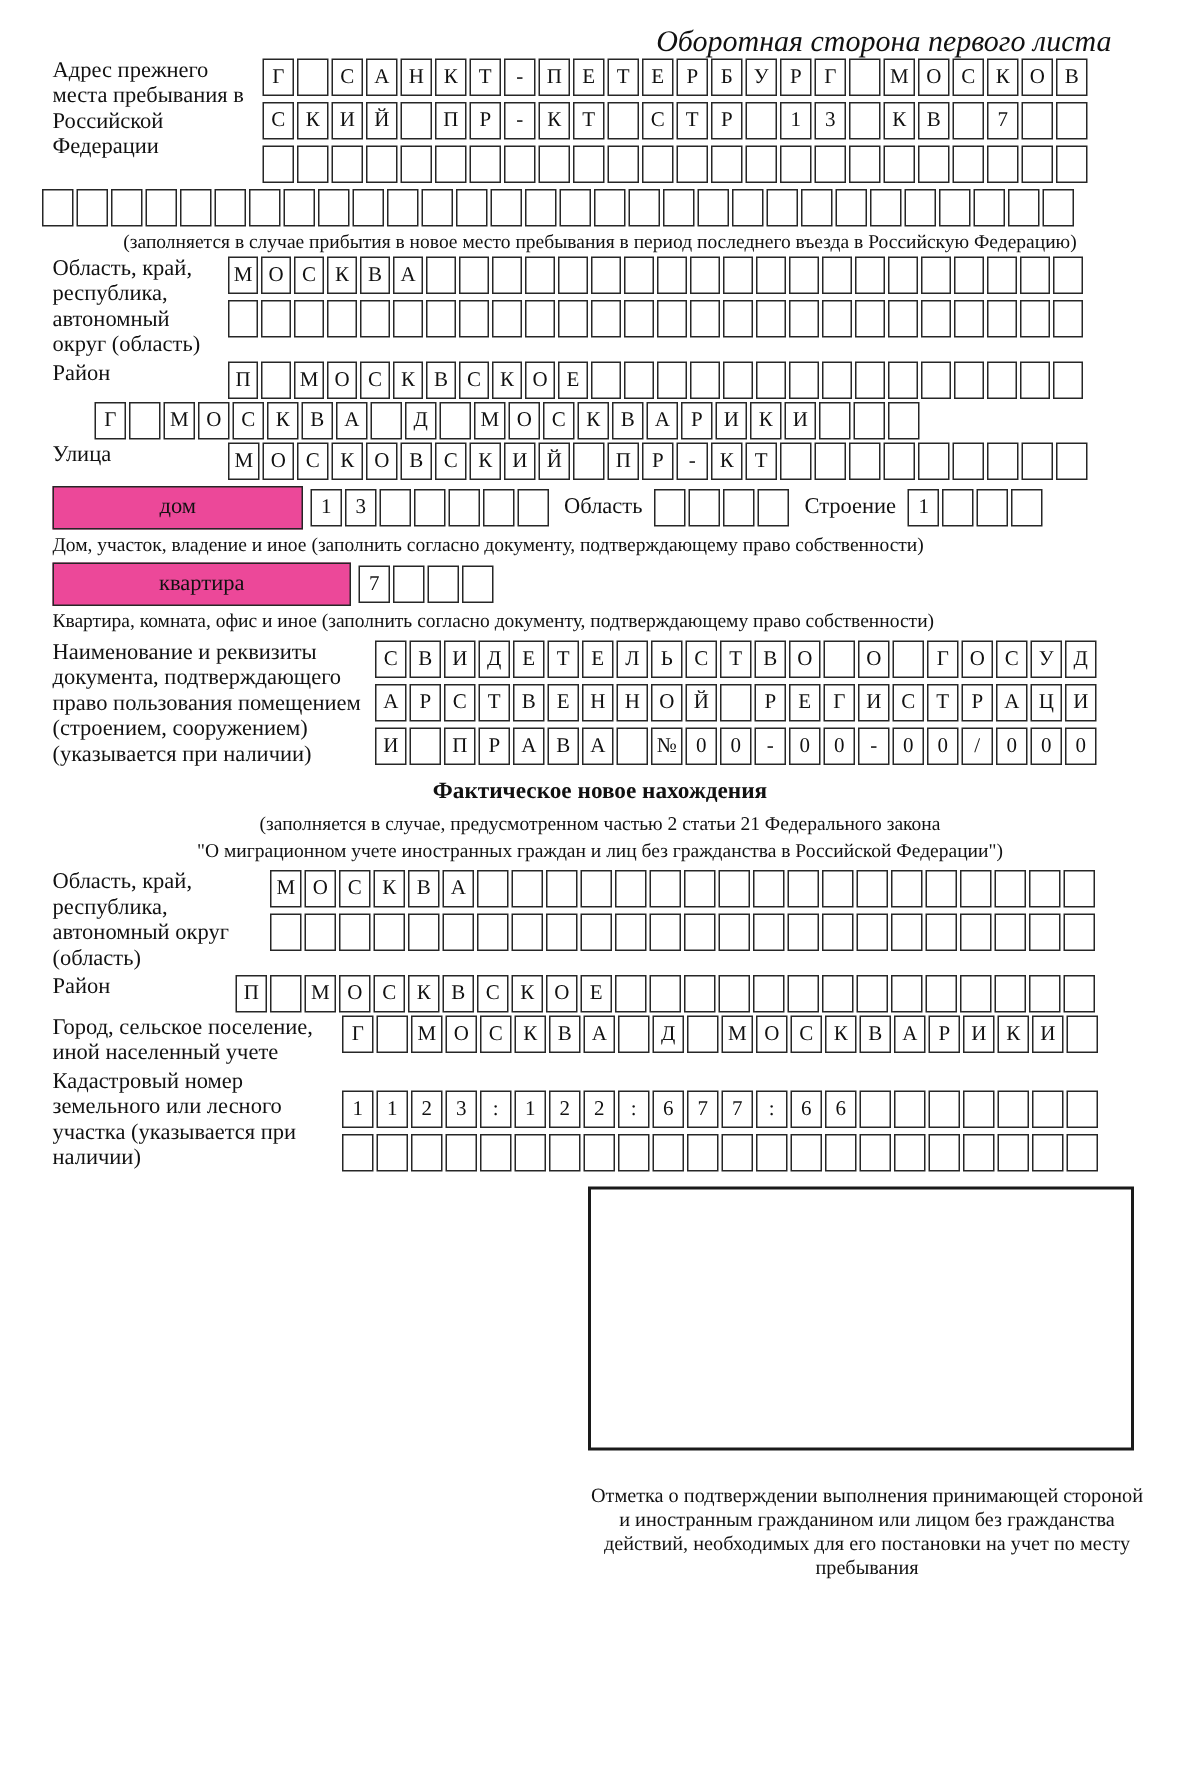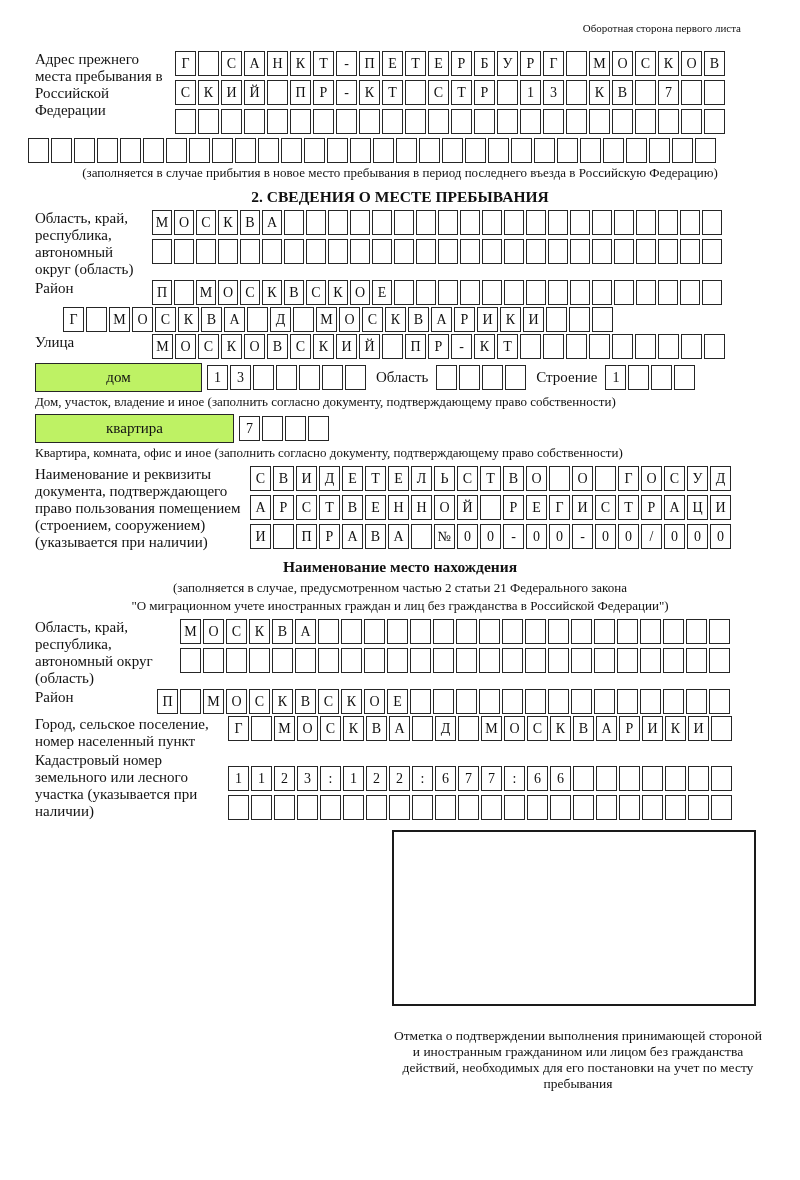--- a/index.html
+++ b/index.html
@@ -2,21 +2,21 @@
 <html><head>
 <meta charset="utf-8">
 <style>
   html,body{margin:0;padding:0;background:#fff;}
   .page{
     position:relative;width:800px;height:1180px;box-sizing:border-box;
     padding:16px 35px 0 35px;background:#fff;color:#111;
     font-family:"Liberation Serif", serif;font-size:15px;line-height:17px;
     overflow:hidden;
   }
-  .backside{ text-align:right;margin:4px 24px 14px 0;font-size:11px; }
+  .backside{ text-align:right;margin:4px 24px 2px 0;font-size:20px;font-style:italic; }
 
   
   .cells{ display:flex; }
   .cell{
     width:19px;height:23px;border:1.5px solid #262626;margin-right:2px;
     display:inline-flex;align-items:center;justify-content:center;
     font-size:14px;background:#fff;flex:none;
   }
   .cells.sm .cell{ width:18px; }
   .cellrows{ display:flex;flex-direction:column;gap:4px; }
@@ -29,21 +29,21 @@
 
   .fullrow{ margin:4px 0 0 -7px; }
   .caption{ font-size:13px;line-height:16px;margin-top:2px; }
   .caption.center{ text-align:center; }
   .sec-title{ font-weight:bold;text-align:center;font-size:15.5px;margin:7px 0 5px 0; }
 
   
   .boxline{ display:flex;align-items:center;margin-top:4px; }
   .widebox{
     border:1.5px solid #262626;height:27px;display:inline-flex;
-    align-items:center;justify-content:center;flex:none;background:#bef264;text-align:right;
+    align-items:center;justify-content:center;flex:none;background:#ec4899;text-align:right;
   }
   .widebox.dom{ width:165px;margin-right:5px; }
   .widebox.kv{ width:197px;margin-right:5px; }
   .inline-lbl{ margin:0 8px;flex:none; }
 
   
   .stayrow{ display:flex;align-items:center;margin-top:4px; }
   .checkbox{
     width:20px;height:22px;border:1.5px solid #262626;display:inline-flex;
     align-items:center;justify-content:center;font-size:15px;flex:none;background:#fff;
@@ -172,21 +172,20 @@
       <span class="cell"></span>
       <span class="cell"></span>
       <span class="cell"></span>
       <span class="cell"></span>
       <span class="cell"></span>
       <span class="cell"></span>
       <span class="cell"></span>
     </div>
   <div class="caption center">(заполняется в случае прибытия в новое место пребывания в период последнего въезда в Российскую Федерацию)</div>
 
-  <div class="sec-title">2. СВЕДЕНИЯ О МЕСТЕ ПРЕБЫВАНИЯ</div>
 
   <div class="frow">
     <div class="flabel w117">Область, край, республика, автономный округ (область)</div>
     <div class="cellrows">
       <div class="cells sm">
           <span class="cell">М</span>
           <span class="cell">О</span>
           <span class="cell">С</span>
           <span class="cell">К</span>
           <span class="cell">В</span>
@@ -443,21 +442,21 @@
           <span class="cell">0</span>
           <span class="cell">0</span>
           <span class="cell">/</span>
           <span class="cell">0</span>
           <span class="cell">0</span>
           <span class="cell">0</span>
         </div>
     </div>
   </div>
 
-  <div class="sec-title">Наименование место нахождения</div>
+  <div class="sec-title">Фактическое новое нахождения</div>
   <div class="caption center">(заполняется в случае, предусмотренном частью 2 статьи 21 Федерального закона</div>
   <div class="caption center">"О миграционном учете иностранных граждан и лиц без гражданства в Российской Федерации")</div>
 
   <div class="frow" style="margin-top:5px;">
     <div class="flabel w145">Область, край, республика, автономный округ (область)</div>
     <div class="cellrows">
       <div class="cells">
           <span class="cell">М</span>
           <span class="cell">О</span>
           <span class="cell">С</span>
@@ -537,21 +536,21 @@
         <span class="cell"></span>
         <span class="cell"></span>
         <span class="cell"></span>
         <span class="cell"></span>
         <span class="cell"></span>
         <span class="cell"></span>
       </div>
   </div>
 
   <div class="frow">
-    <div class="flabel w193">Город, сельское поселение, номер населенный пункт</div>
+    <div class="flabel w193">Город, сельское поселение, иной населенный учете</div>
     <div class="cells" style="align-self:flex-start;">
         <span class="cell">Г</span>
         <span class="cell"></span>
         <span class="cell">М</span>
         <span class="cell">О</span>
         <span class="cell">С</span>
         <span class="cell">К</span>
         <span class="cell">В</span>
         <span class="cell">А</span>
         <span class="cell"></span>

